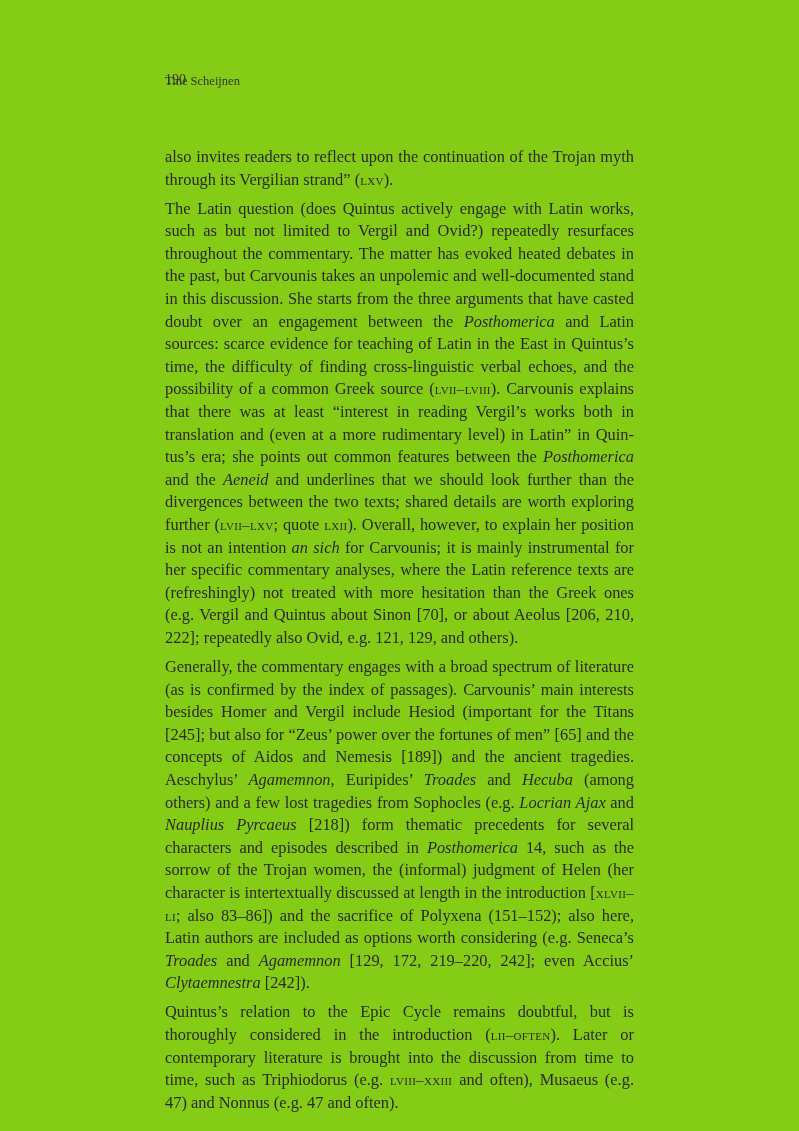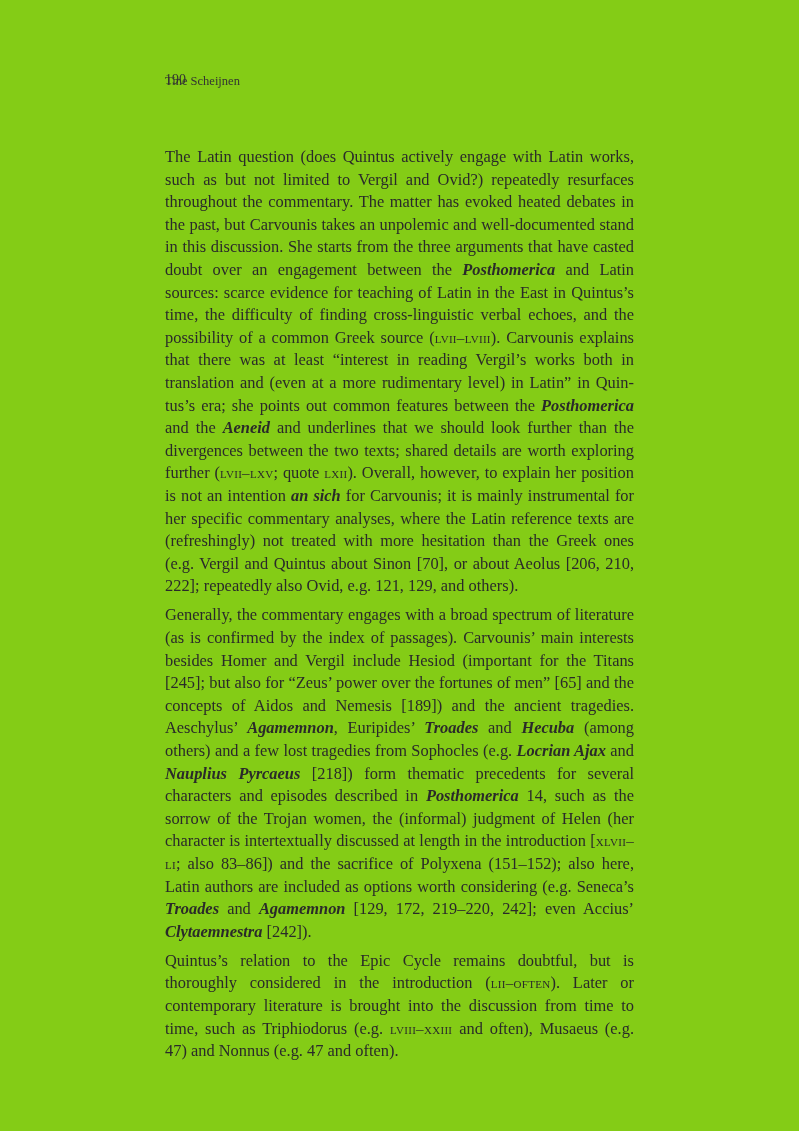--- a/index.html
+++ b/index.html
@@ -7,29 +7,30 @@
   .page { position: absolute; left: 0; top: 0; width: 799px; height: 1131px; background: #84cc16; }
   .running-head { position: absolute; top: 72px; left: 165px; width: 469px; height: 20px;
     font-family: "Liberation Serif", "DejaVu Serif", serif; color: #333; }
   .page-number { position: absolute; left: 0; top: 0; font-size: 14px; }
   .header-author { position: absolute; left: 0; right: 0; top: 2px; font-size: 12.5px; }
   .body-text { position: absolute; top: 146px; left: 165px; width: 469px;
     font-family: "Liberation Serif", "DejaVu Serif", serif; font-size: 16.4px; line-height: 22.6px;
     color: #2a2a2a; text-align: justify; hyphens: manual; }
   .para { margin: 0 0 6.5px 0; text-indent: 0; }
   .sc { font-variant: small-caps; font-size: 0.92em; letter-spacing: 0.02em; }
-  i { font-style: italic; font-weight: bold; }
+  i { font-style: italic; }
 </style>
 </head>
 <body>
 
 <div class="page">
   <div class="running-head">
     <span class="page-number">190</span>
     <div class="header-author">Tine Scheijnen</div>
   </div>
 
   <div class="body-text">
+    <p class="para">also invites readers to reflect upon the continuation of the Trojan myth through its Vergilian strand” (<span class="sc">lxv</span>).</p>
     <p class="para">The Latin question (does Quintus actively engage with Latin works, such as but not limited to Vergil and Ovid?) repeatedly resurfaces throughout the commentary. The matter has evoked heated debates in the past, but Carvou­nis takes an unpolemic and well-documented stand in this discussion. She starts from the three arguments that have casted doubt over an engagement between the <i>Posthomerica</i> and Latin sources: scarce evidence for teaching of Latin in the East in Quintus’s time, the difficulty of finding cross-linguistic verbal echoes, and the possibility of a common Greek source (<span class="sc">lvii–lviii</span>). Carvounis explains that there was at least “interest in reading Vergil’s works both in translation and (even at a more rudimentary level) in Latin” in Quin­tus’s era; she points out common features between the <i>Posthomerica</i> and the <i>Aeneid</i> and underlines that we should look further than the divergences be­tween the two texts; shared details are worth exploring further (<span class="sc">lvii–lxv</span>; quote <span class="sc">lxii</span>). Overall, however, to explain her position is not an intention <i>an sich</i> for Carvounis; it is mainly instrumental for her specific commentary anal­yses, where the Latin reference texts are (refreshingly) not treated with more hesitation than the Greek ones (e.g. Vergil and Quintus about Sinon [70], or about Aeolus [206, 210, 222]; repeatedly also Ovid, e.g. 121, 129, and others).</p>
     <p class="para">Generally, the commentary engages with a broad spectrum of literature (as is confirmed by the index of passages). Carvounis’ main interests besides Homer and Vergil include Hesiod (important for the Titans [245]; but also for “Zeus’ power over the fortunes of men” [65] and the concepts of Aidos and Nemesis [189]) and the ancient tragedies. Aeschylus’ <i>Agamemnon</i>, Eurip­ides’ <i>Troades</i> and <i>Hecuba</i> (among others) and a few lost tragedies from Soph­ocles (e.g. <i>Locrian Ajax</i> and <i>Nauplius Pyrcaeus</i> [218]) form thematic precedents for several characters and episodes described in <i>Posthomerica</i> 14, such as the sorrow of the Trojan women, the (informal) judgment of Helen (her char­acter is intertextually discussed at length in the introduction [<span class="sc">xlvii–li</span>; also 83–86]) and the sacrifice of Polyxena (151–152); also here, Latin authors are included as options worth considering (e.g. Seneca’s <i>Troades</i> and <i>Agamemnon</i> [129, 172, 219–220, 242]; even Accius’ <i>Clytaemnestra</i> [242]).</p>
     <p class="para">Quintus’s relation to the Epic Cycle remains doubtful, but is thoroughly considered in the introduction (<span class="sc">lii–often</span>). Later or contemporary literature is brought into the discussion from time to time, such as Triphiodorus (e.g. <span class="sc">lviii–xxiii</span> and often), Musaeus (e.g. 47) and Nonnus (e.g. 47 and often).</p>
   </div>
 </div>
 
 </body></html>

